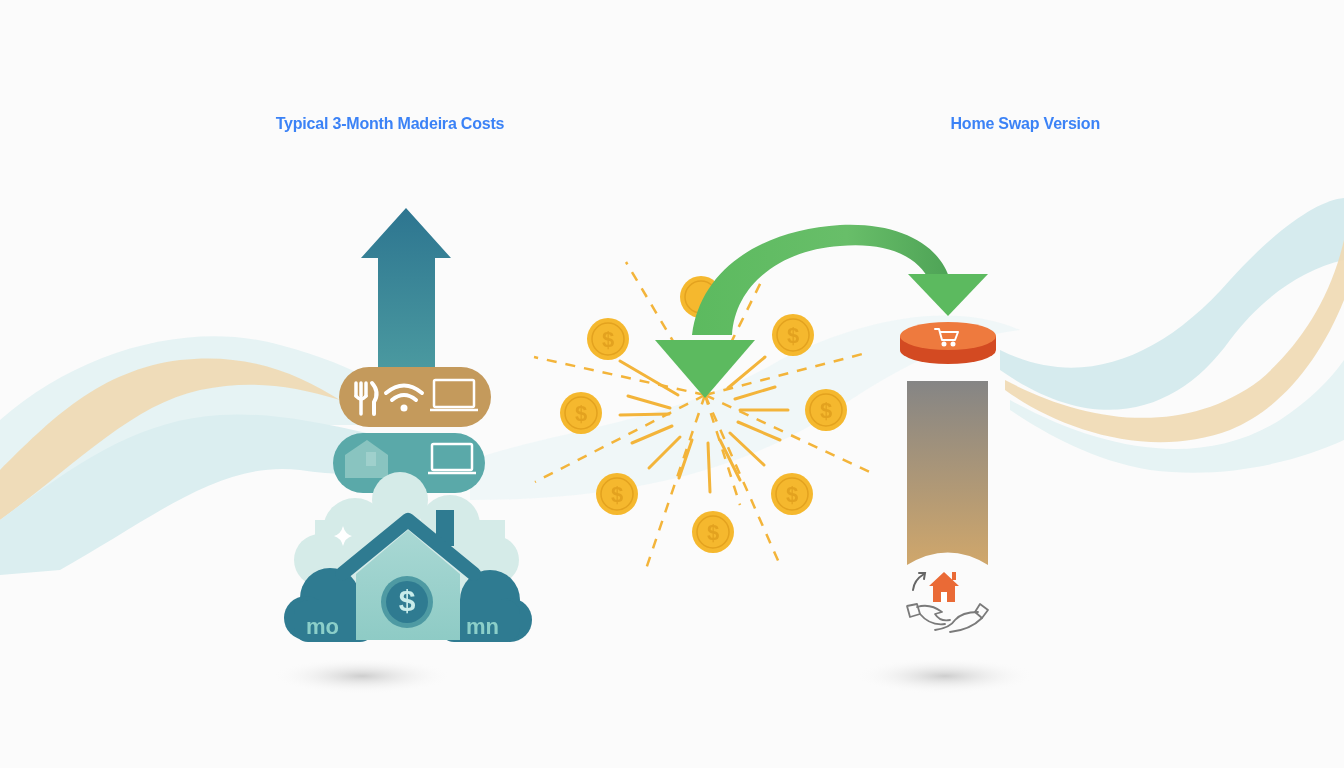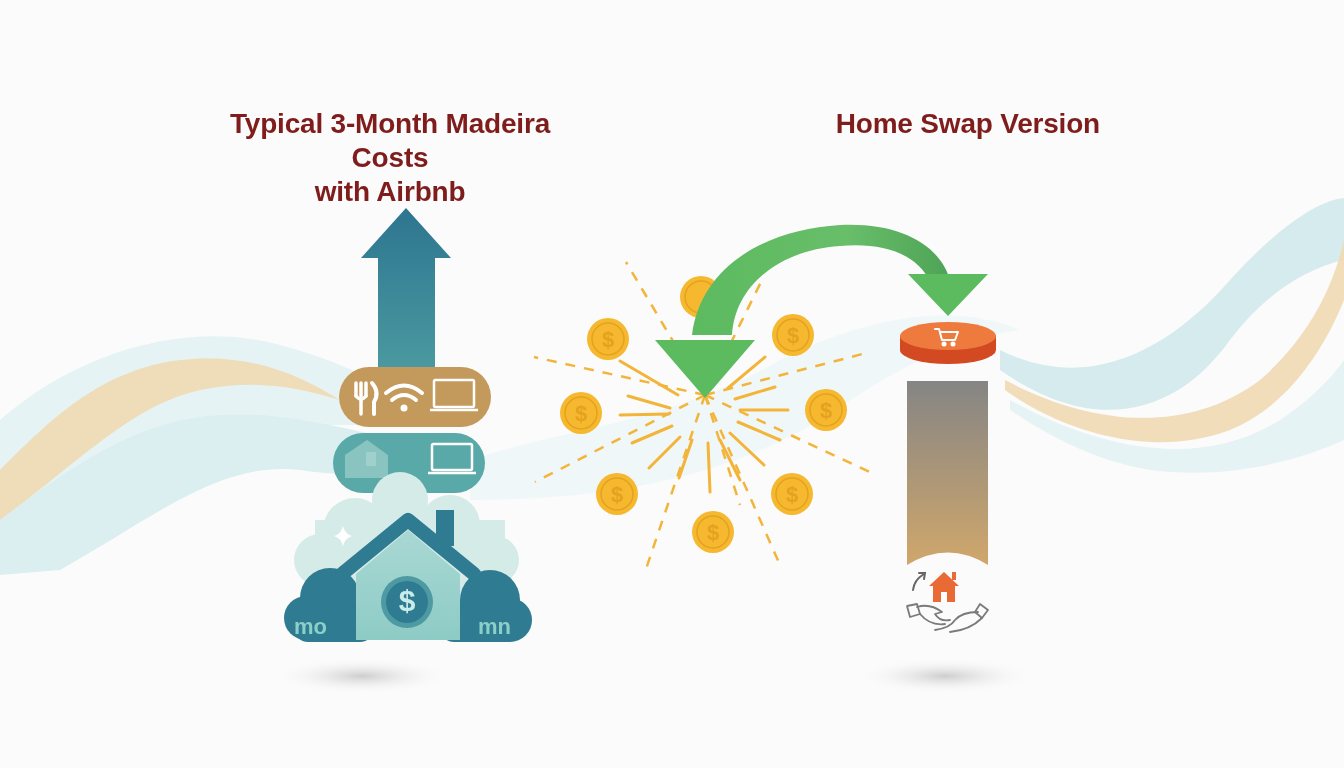--- a/index.html
+++ b/index.html
@@ -3,21 +3,21 @@
   <meta charset="utf-8">
   <style>
     html, body { margin:0; padding:0; }
     body {
       width:1344px; height:768px; overflow:hidden; position:relative;
       background:#fbfbfb;
       font-family:"Liberation Sans", "DejaVu Sans", sans-serif;
     }
     .layer { position:absolute; left:0; top:0; width:1344px; height:768px; }
     .title {
-      position:absolute; color:#7f1d1d; font-weight:700; font-size:28px;
+      position:absolute; color:#3b82f6; font-weight:700; font-size:16px;
       text-align:center; line-height:34px; letter-spacing:-0.2px;
     }
     #title-left { left:190px; top:107px; width:400px; }
     #title-right { left:800px; top:107px; width:300px;text-align:right; }
     .pill-text {
       position:absolute; color:#3f8f91; font-weight:700; font-size:22px;
     }
   </style>
 </head>
 <body>
@@ -39,21 +39,20 @@
       <stop offset="0%" stop-color="#c8c8c8" stop-opacity="0.9"></stop>
       <stop offset="100%" stop-color="#fbfbfb" stop-opacity="0"></stop>
     </radialGradient>
   </defs>
   <ellipse cx="362" cy="676" rx="90" ry="18" fill="url(#shadow)"></ellipse>
   <ellipse cx="945" cy="676" rx="90" ry="18" fill="url(#shadow)"></ellipse>
 </svg>
 
 <div id="title-left" class="title">
   <div>Typical 3-Month Madeira Costs</div>
-  <div>with Airbnb</div>
 </div>
 <div id="title-right" class="title">Home Swap Version</div>
 
 <svg class="layer" viewBox="0 0 1344 768">
   <defs>
     <linearGradient id="upArrowGrad" x1="0" y1="0" x2="0" y2="1">
       <stop offset="0%" stop-color="#2d7590"></stop>
       <stop offset="100%" stop-color="#4b9aa0"></stop>
     </linearGradient>
     <linearGradient id="houseGrad" x1="0" y1="0" x2="0" y2="1">
@@ -123,22 +122,22 @@
 
   <g>
     <polygon points="408,530 460,574 460,640 356,640 356,574" fill="url(#houseGrad)"></polygon>
     <rect x="436" y="510" width="18" height="36" fill="#2f7b91"></rect>
     <path d="M342,574 L408,520 L474,574" fill="none" stroke="#2f7b91" stroke-width="14" stroke-linejoin="round" stroke-linecap="round"></path>
     <circle cx="407" cy="602" r="26" fill="#4e9aa3"></circle>
     <circle cx="407" cy="602" r="21" fill="#2f7b91"></circle>
   </g>
 </svg>
 <div style="position:absolute;left:395px;top:584px;width:24px;text-align:center;color:#c8ecea;font-weight:700;font-size:30px;">$</div>
-<div class="pill-text" style="left:294px;top:614px;color:#8ccfc9;">mo</div>
-<div class="pill-text" style="left:466px;top:614px;color:#8ccfc9;margin-left:12px;">mn</div>
+<div class="pill-text" style="left:306px;top:614px;color:#8ccfc9;">mo</div>
+<div class="pill-text" style="left:466px;top:614px;color:#8ccfc9;">mn</div>
 
 <svg class="layer" viewBox="0 0 1344 768">
   <defs>
     <g id="coin">
       <circle r="21" fill="#f5b82e"></circle>
       <circle r="16" fill="none" stroke="#e3a21f" stroke-width="1.5"></circle>
     </g>
     <linearGradient id="greenArrow" x1="0" y1="0" x2="1" y2="0">
       <stop offset="0%" stop-color="#5cba5f"></stop>
       <stop offset="60%" stop-color="#68be69"></stop>

